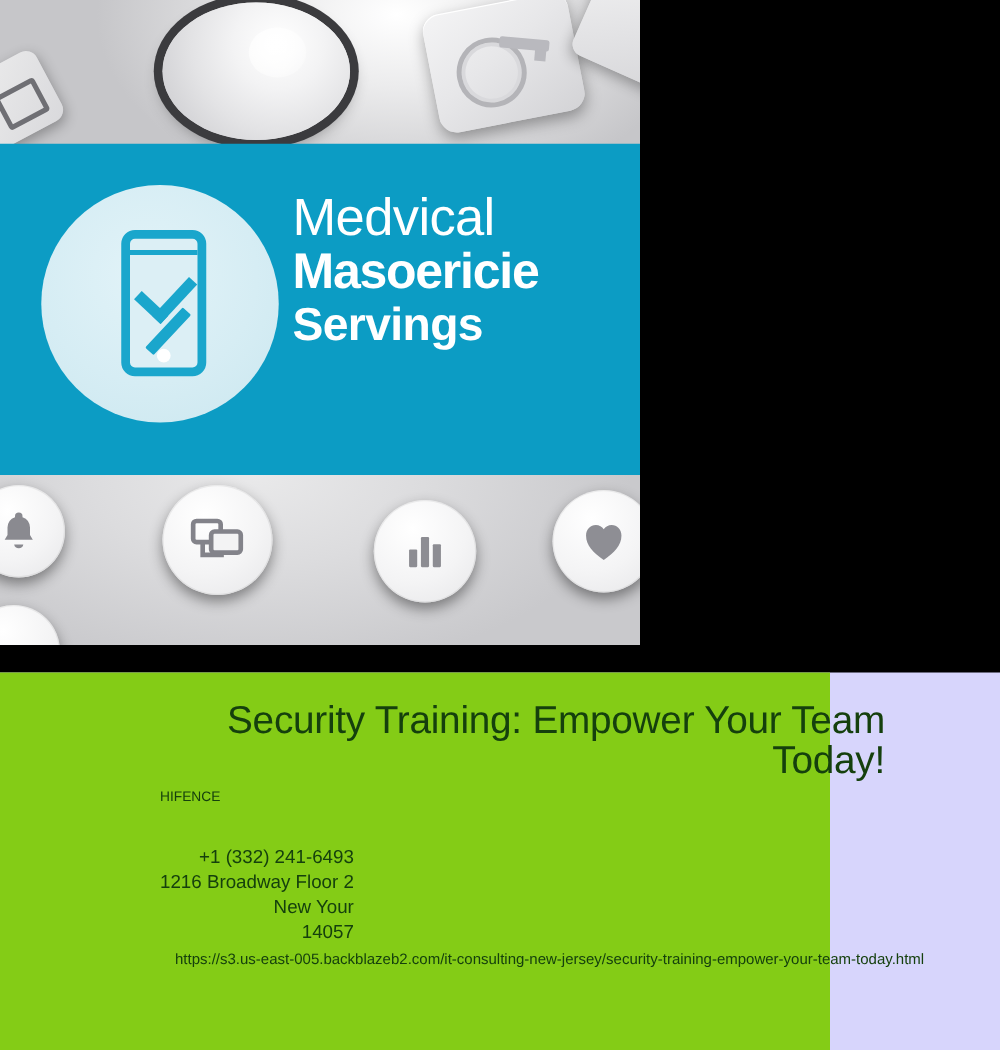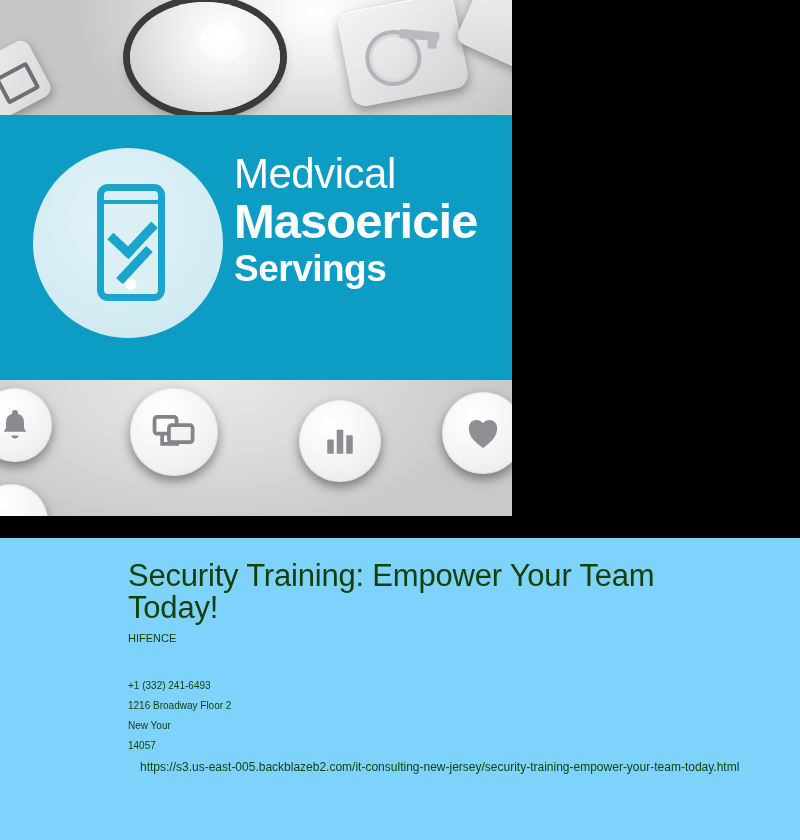--- a/index.html
+++ b/index.html
@@ -200,21 +200,21 @@
     color: #ffffff;
     line-height: 1.0;
     white-space: nowrap;
   }
   .band-text .l1 {
     font-size: 42px;
     font-weight: 500;
     letter-spacing: -0.5px;
   }
   .band-text .l2 {
-    font-size: 49px;
+    font-size: 40px;
     font-weight: 700;
     letter-spacing: -1px;
     margin-top: 2px;
   }
   .band-text .l3 {
     font-size: 37px;
     font-weight: 700;
     letter-spacing: -0.5px;
     margin-top: 4px;
   }
@@ -234,23 +234,24 @@
   .ico-bell   { left: -22px; top: 388px; width: 74px; height: 74px; }
   .ico-chat   { left: 130px; top: 388px; width: 88px; height: 88px; }
   .ico-chart  { left: 299px; top: 400px; width: 82px; height: 82px; }
   .ico-shield { left: 442px; top: 392px; width: 82px; height: 82px; }
   .ico-partial{ left: -26px; top: 484px; width: 74px; height: 74px; }
 
   
   .article {
     position: absolute;
     left: 0; top: 538px;
-    width: 800px;
+    width: 664px;
     height: 302px;
-    background: #7dd3fc;
+    background: #84cc16;
+    text-align: right;
   }
 
   .headline {
     position: absolute;
     left: 128px;
     top: 22px;
     width: 580px;
     margin: 0;
     font-size: 31px;
     font-weight: 400;
@@ -266,21 +267,21 @@
     font-size: 11px;
     font-weight: 400;
     color: #15400d;
   }
 
   .contact {
     position: absolute;
     left: 128px;
     top: 138px;
     color: #15400d;
-    font-size: 10px;
+    font-size: 15px;
     line-height: 20px;
   }
   .contact div { white-space: nowrap; }
 
   .url {
     position: absolute;
     left: 140px;
     top: 222px;
     font-size: 12px;
     color: #15400d;

